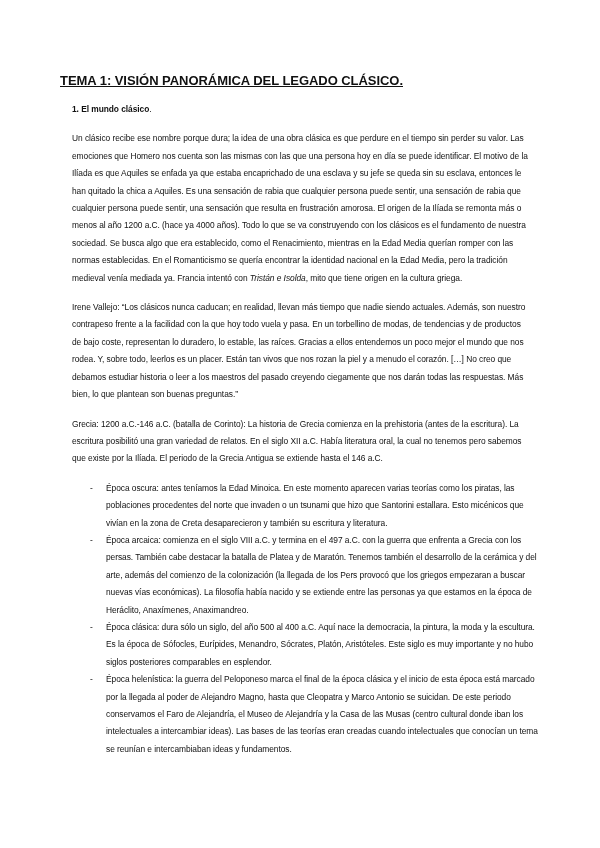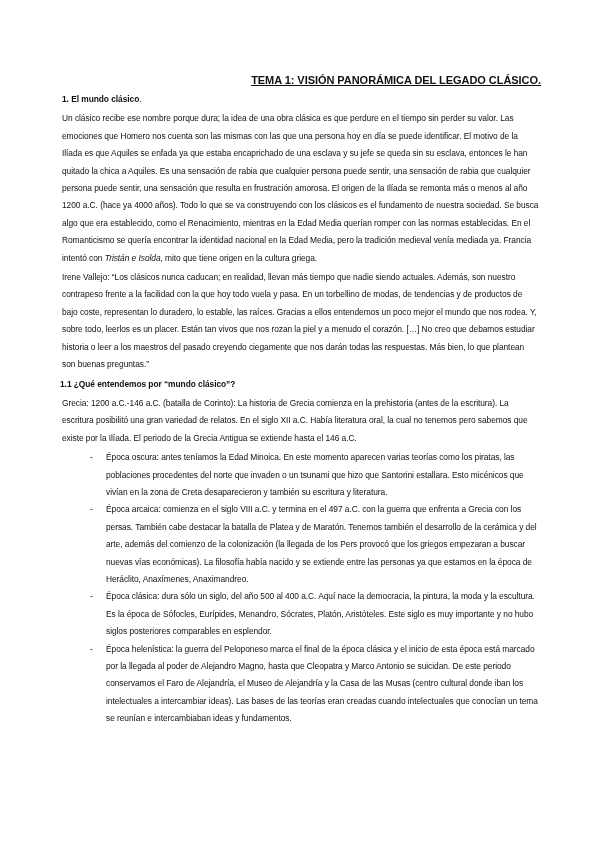--- a/index.html
+++ b/index.html
@@ -4,43 +4,42 @@
 <style>
   html, body { margin: 0; padding: 0; background: #ffffff; }
   body { width: 600px; height: 848px; position: relative; overflow: hidden; }
   .page {
     position: absolute; left: 60px; top: 72px; width: 481px;
     font-family: "Liberation Sans", sans-serif;
     font-size: 8.4px; line-height: 17.4px; color: #111111;
     letter-spacing: -0.05px;
   }
   .title {
-    text-align: right; font-weight: bold; text-decoration: underline;
-    font-size: 11px; margin: 0 0 0 0; height: 17px;
+    text-align: left; font-weight: bold; text-decoration: underline;
+    font-size: 13px; margin: 0 0 0 0; height: 17px;
   }
   .h { font-weight: bold; margin: 0; }
-  p { margin: 2px; text-align: left; }
+  p { margin: 12px; text-align: left; }
   ul.bullets { list-style: none; margin: 0; padding: 0 0 0 0; }
   ul.bullets li { position: relative; padding-left: 46px; margin: 0; }
   ul.bullets li .dash { position: absolute; left: 30px; top: 0; }
   em { }
 </style>
 </head>
 <body>
 
 <div class="page">
   <div class="title">TEMA 1: VISIÓN PANORÁMICA DEL LEGADO CLÁSICO.</div>
 
   <p class="h-line"><span class="h" style="font-weight:bold">1. El mundo clásico</span><span>.</span></p>
 
   <p><span>Un clásico recibe ese nombre porque dura; la idea de una obra clásica es que perdure en el tiempo sin perder su valor. Las emociones que Homero nos cuenta son las mismas con las que una persona hoy en día se puede identificar. El motivo de la Ilíada es que Aquiles se enfada ya que estaba encaprichado de una esclava y su jefe se queda sin su esclava, entonces le han quitado la chica a Aquiles. Es una sensación de rabia que cualquier persona puede sentir, una sensación de rabia que cualquier persona puede sentir, una sensación que resulta en frustración amorosa. El origen de la Ilíada se remonta más o menos al año 1200 a.C. (hace ya 4000 años). Todo lo que se va construyendo con los clásicos es el fundamento de nuestra sociedad. Se busca algo que era establecido, como el Renacimiento, mientras en la Edad Media querían romper con las normas establecidas. En el Romanticismo se quería encontrar la identidad nacional en la Edad Media, pero la tradición medieval venía mediada ya. Francia intentó con </span><em>Tristán e Isolda</em><span>, mito que tiene origen en la cultura griega.</span></p>
 
   <p>Irene Vallejo: “Los clásicos nunca caducan; en realidad, llevan más tiempo que nadie siendo actuales. Además, son nuestro contrapeso frente a la facilidad con la que hoy todo vuela y pasa. En un torbellino de modas, de tendencias y de productos de bajo coste, representan lo duradero, lo estable, las raíces. Gracias a ellos entendemos un poco mejor el mundo que nos rodea. Y, sobre todo, leerlos es un placer. Están tan vivos que nos rozan la piel y a menudo el corazón. […] No creo que debamos estudiar historia o leer a los maestros del pasado creyendo ciegamente que nos darán todas las respuestas. Más bien, lo que plantean son buenas preguntas.”</p>
 
-  <p class="h">1.1 ¿Qué entendemos por “mundo clásico”?</p>
 
   <p>Grecia: 1200 a.C.-146 a.C. (batalla de Corinto): La historia de Grecia comienza en la prehistoria (antes de la escritura). La escritura posibilitó una gran variedad de relatos. En el siglo XII a.C. Había literatura oral, la cual no tenemos pero sabemos que existe por la Ilíada. El periodo de la Grecia Antigua se extiende hasta el 146 a.C.</p>
 
   <ul class="bullets">
     <li><span class="dash">-</span><span>Época oscura: antes teníamos la Edad Minoica. En este momento aparecen varias teorías como los piratas, las poblaciones procedentes del norte que invaden o un tsunami que hizo que Santorini estallara. Esto micénicos que vivían en la zona de Creta desaparecieron y también su escritura y literatura.</span></li>
     <li><span class="dash">-</span><span>Época arcaica: comienza en el siglo VIII a.C. y termina en el 497 a.C. con la guerra que enfrenta a Grecia con los persas. También cabe destacar la batalla de Platea y de Maratón. Tenemos también el desarrollo de la cerámica y del arte, además del comienzo de la colonización (la llegada de los Pers provocó que los griegos empezaran a buscar nuevas vías económicas). La filosofía había nacido y se extiende entre las personas ya que estamos en la época de Heráclito, Anaxímenes, Anaximandreo.</span></li>
     <li><span class="dash">-</span><span>Época clásica: dura sólo un siglo, del año 500 al 400 a.C. Aquí nace la democracia, la pintura, la moda y la escultura. Es la época de Sófocles, Eurípides, Menandro, Sócrates, Platón, Aristóteles. Este siglo es muy importante y no hubo siglos posteriores comparables en esplendor.</span></li>
     <li><span class="dash">-</span><span>Época helenística: la guerra del Peloponeso marca el final de la época clásica y el inicio de esta época está marcado por la llegada al poder de Alejandro Magno, hasta que Cleopatra y Marco Antonio se suicidan. De este periodo conservamos el Faro de Alejandría, el Museo de Alejandría y la Casa de las Musas (centro cultural donde iban los intelectuales a intercambiar ideas). Las bases de las teorías eran creadas cuando intelectuales que conocían un tema se reunían e intercambiaban ideas y fundamentos.</span></li>
   </ul>
 </div>

